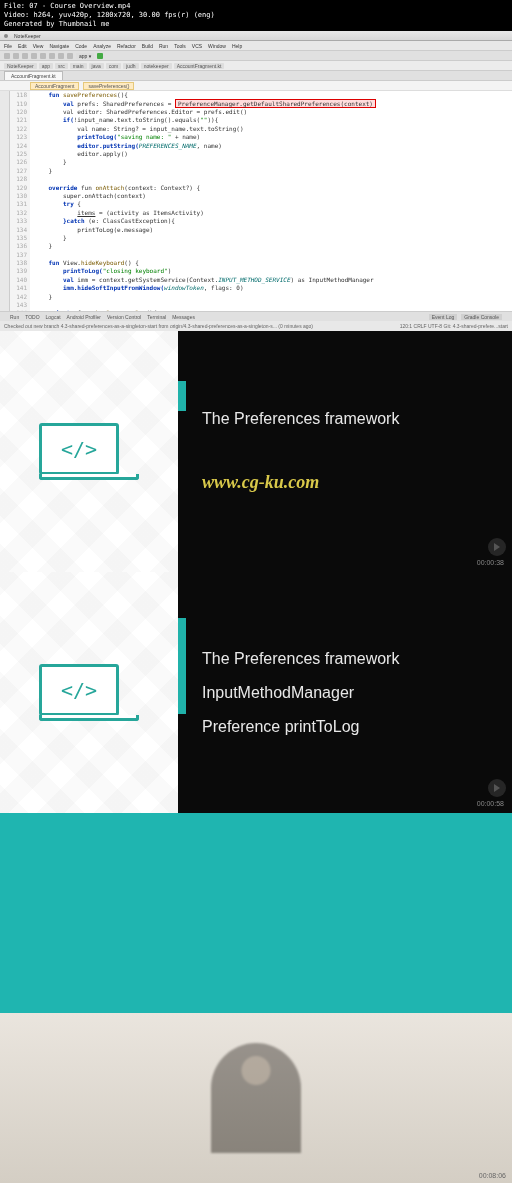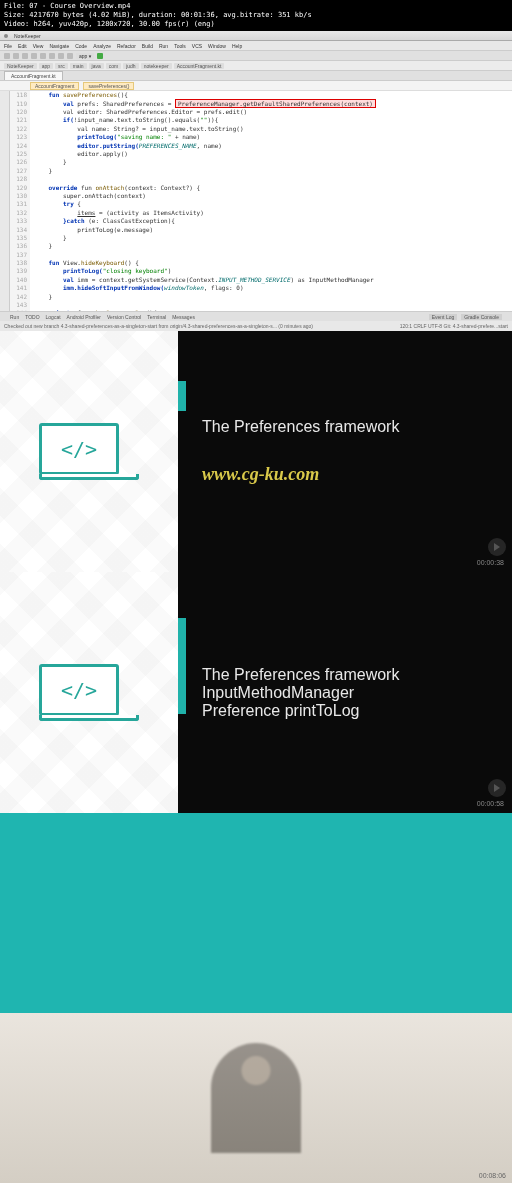--- a/index.html
+++ b/index.html
@@ -29,21 +29,21 @@
   .ide-bottom-tabs { position: absolute; bottom: 10px; left: 0; right: 0; height: 10px; background: #e0e0e0; display: flex; gap: 6px; padding: 0 10px; font-size: 5px; align-items: center; color: #555; border-top: 1px solid #ccc; }
   .ide-status { position: absolute; bottom: 0; left: 0; right: 0; height: 10px; background: #e8e8e8; font-size: 5px; color: #666; padding: 0 4px; display: flex; align-items: center; justify-content: space-between; }
   .right-badges { display: flex; gap: 4px; }
   .badge-right { background: #d0d0d0; padding: 0 3px; font-size: 5px; }
 
   .slide { position: relative; display: flex; height: 241px; }
   .slide-left { width: 178px; background: #fff; position: relative; display: flex; align-items: center; justify-content: center; }
   .slide-left::before { content:""; position:absolute; inset:0; background:
      repeating-linear-gradient(45deg, rgba(0,0,0,0.02) 0 20px, transparent 20px 40px),
      repeating-linear-gradient(-45deg, rgba(0,0,0,0.02) 0 20px, transparent 20px 40px); }
-  .slide-right { flex:1; background: #0a0a0a; position: relative; padding: 30px 24px; display: flex; flex-direction: column; justify-content: center; gap: 0; }
+  .slide-right { flex:1; background: #0a0a0a; position: relative; padding: 30px 24px; display: flex; flex-direction: column; justify-content: center; gap: 16px; }
   .teal-bar { position: absolute; left: 0; width: 8px; background: #20b2aa; }
   .slide-text { color: #e8e8e8; font-size: 16px; font-family: Arial; }
   .watermark { color: #d9c94a; font-family: Georgia, serif; font-size: 18px; font-style: italic; font-weight: bold; }
   .timestamp { position: absolute; bottom: 6px; right: 8px; color: #888; font-size: 7px; }
   .play-ghost { position:absolute; bottom: 16px; right: 6px; width:18px; height:18px; border-radius:50%; background: rgba(200,200,200,0.15); display:flex; align-items:center; justify-content:center; }
   .play-ghost::after { content:""; border-left: 6px solid #555; border-top:4px solid transparent; border-bottom:4px solid transparent; }
 
   .laptop-icon { position: relative; z-index: 1; }
   .laptop-screen { width: 80px; height: 52px; border: 3px solid #26a69a; border-radius: 3px; display:flex; align-items:center; justify-content:center; color:#26a69a; font-size: 20px; font-family: monospace; background: #fff; }
   .laptop-base { width: 100px; height: 6px; background:#fff; border:3px solid #26a69a; border-top:none; margin: -1px auto 0; border-radius: 0 0 3px 3px; }
@@ -51,22 +51,22 @@
   .teal-section { height: 200px; background: #1fb5b0; }
   .photo-section { height: 170px; background: linear-gradient(#eae5de,#d4cec4); display:flex; align-items:center; justify-content:center; position:relative; overflow:hidden; }
   .person { width: 90px; height: 110px; background: radial-gradient(circle at 50% 25%, #7a6b5a 0 14px, transparent 15px), linear-gradient(#3a342e,#2a251f); border-radius: 45px 45px 0 0; opacity:0.45; filter: blur(1px); }
   .ts-bottom { position:absolute; bottom:4px; right:6px; font-size:7px; color:#666; }
 </style>
 </head>
 <body>
 
 <div class="meta-header">
   <div>File: 07 - Course Overview.mp4</div>
-  <div>Size: 4217670 bytes (4.02 MiB), duration: 00:01:36, avg.bitrate: 351 kb/s</div>
   <div>Video: h264, yuv420p, 1280x720, 30.00 fps(r) (eng)</div>
+  <div>Generated by Thumbnail me</div>
 </div>
 
 <div class="ide-panel">
   <div class="ide-titlebar">
     <span class="ide-dot"></span>
     <span class="ide-title">NoteKeeper</span>
   </div>
   <div class="ide-menubar">
     <span>File</span>
     <span>Edit</span>

